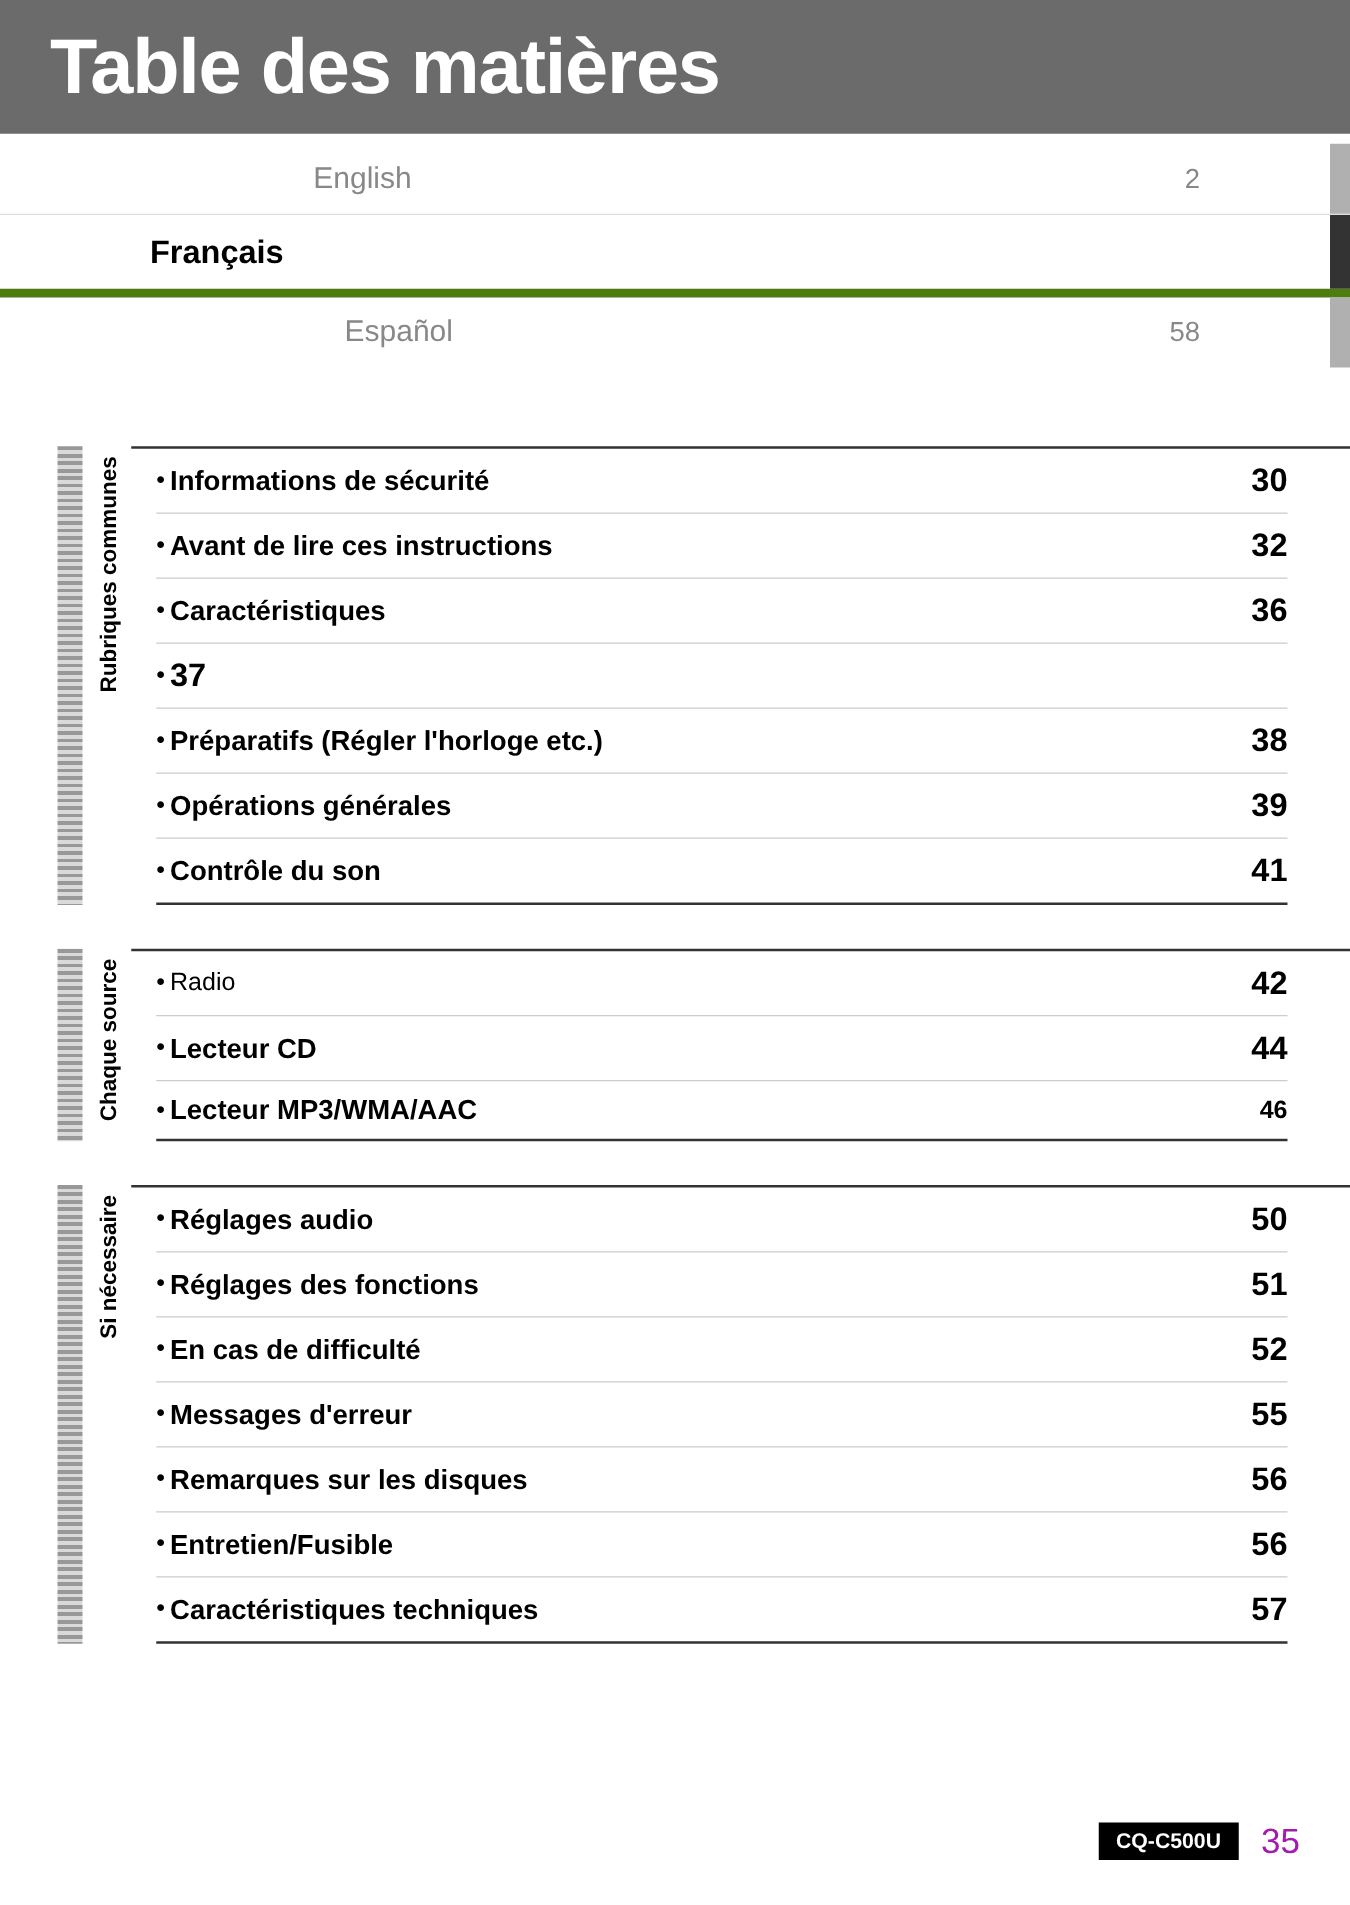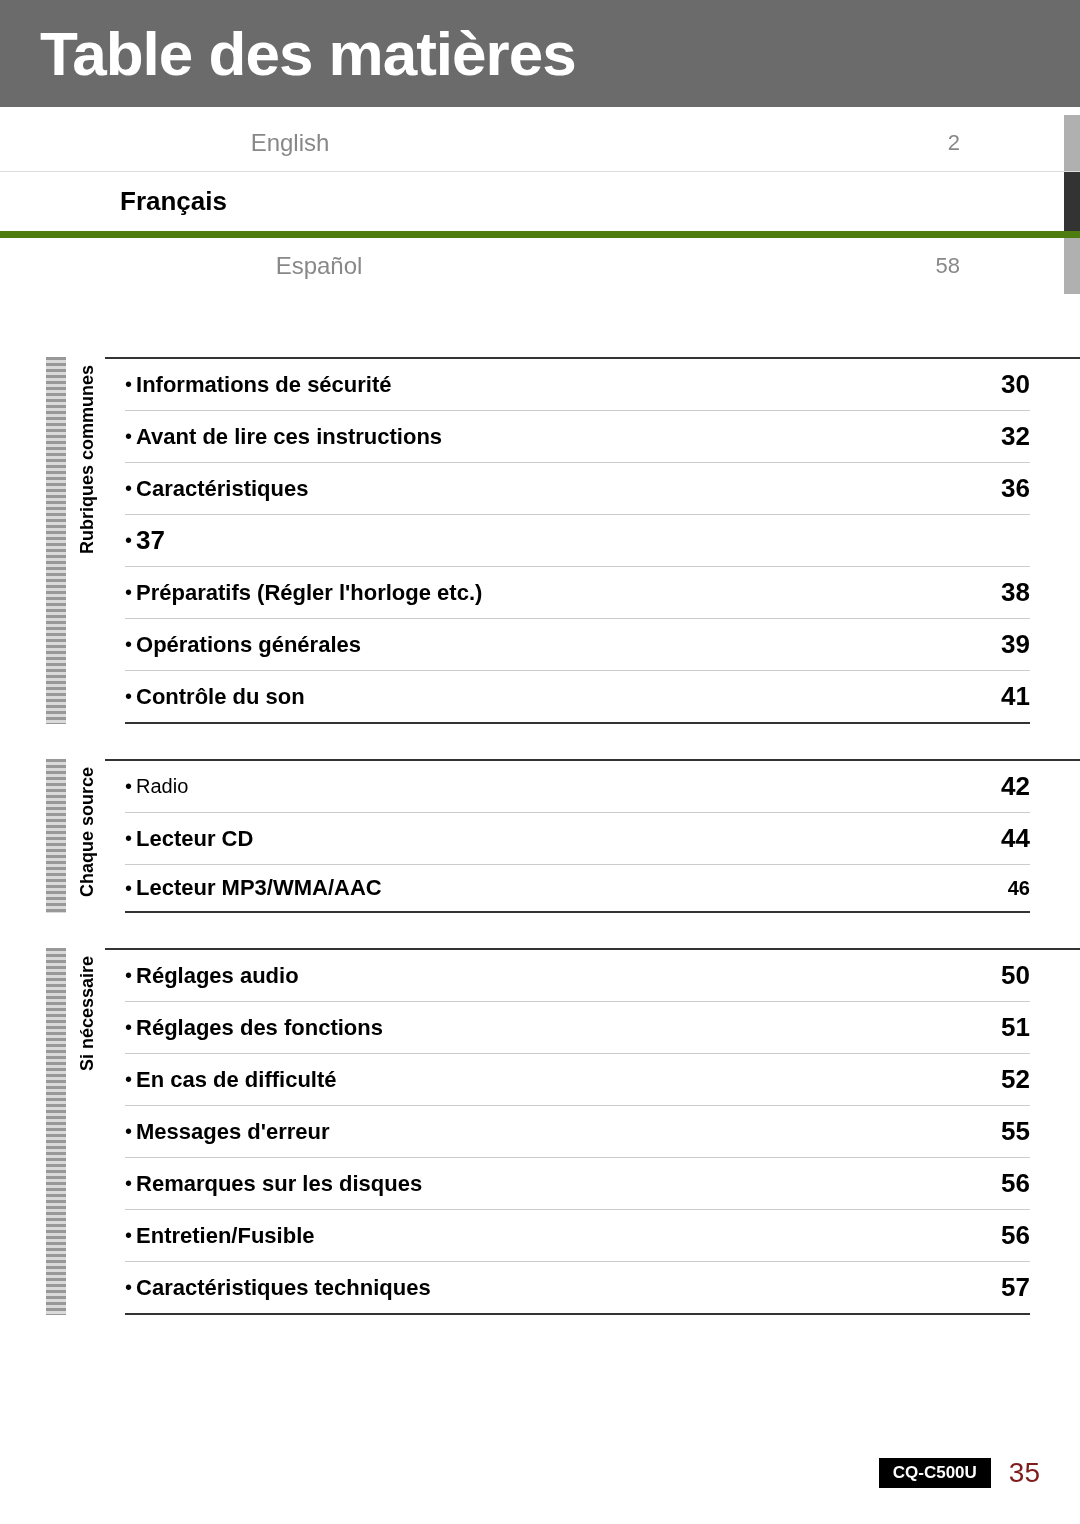--- a/index.html
+++ b/index.html
@@ -264,14 +264,14 @@
         <span style="font-size: 22px; font-weight: 900; flex: 1;">Caractéristiques techniques</span>
         <span style="font-size: 26px; font-weight: 900;">57</span>
       </div>
     </div>
   </div>
 
 </div>
 
 <div style="position: absolute; bottom: 35px; right: 40px; display: flex; align-items: center; gap: 18px;">
   <span style="background: #000; color: #fff; font-size: 17px; font-weight: 900; padding: 5px 14px;">CQ-C500U</span>
-  <span style="font-size: 28px; color: #7f1d1d; font-weight: 400;">35</span>
+  <span style="font-size: 28px; color: #a21caf; font-weight: 400;">35</span>
 </div>
 
 </body></html>

